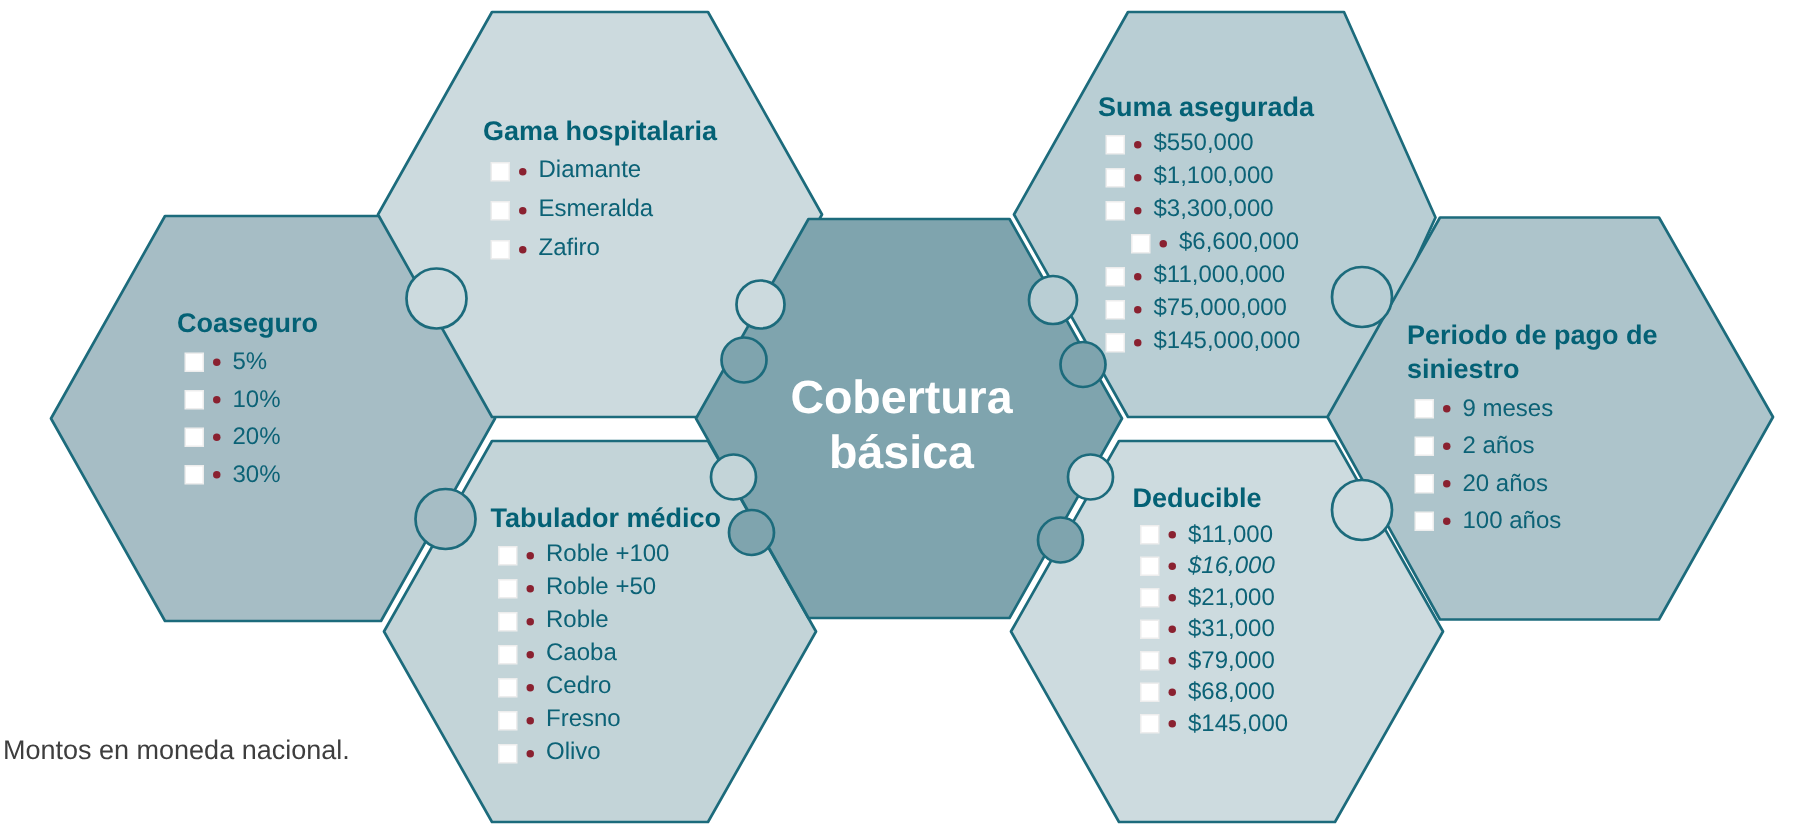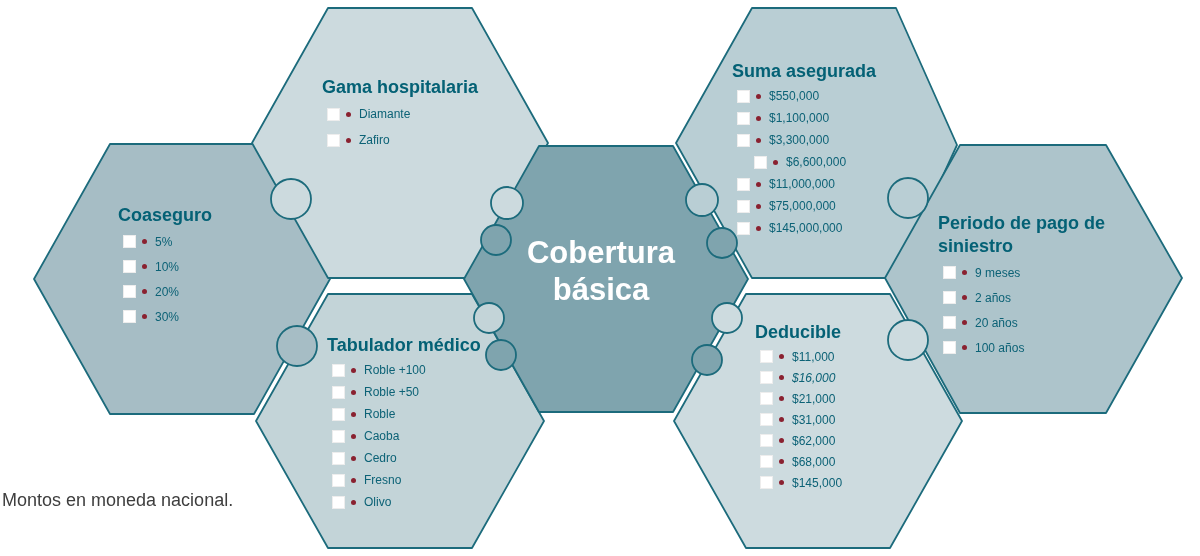--- a/index.html
+++ b/index.html
@@ -16,24 +16,24 @@
   .row{display:flex;align-items:center;}
   .cb{
     width:13px;height:13px;background:#ffffff;flex:0 0 13px;
     border:1px solid rgba(0,0,0,0.07);box-sizing:border-box;
   }
   .dot{
     width:5px;height:5px;border-radius:50%;background:#8a2130;
     margin-left:6px;flex:0 0 5px;
   }
   .lbl{
-    margin-left:8px;font-size:12px;color:#0c6276;white-space:nowrap;
+    margin-left:8px;font-size:16px;color:#0c6276;white-space:nowrap;
   }
   #center-label{
-    position:absolute;left:481px;top:234px;width:240px;text-align:center;
+    position:absolute;left:481px;top:246px;width:240px;text-align:center;
     font-size:31px;font-weight:bold;color:#ffffff;line-height:37px;
   }
   #footnote{
     position:absolute;left:2px;top:490px;font-size:18px;color:#3e3e3e;
   }
 </style>
 </head>
 <body>
 
 <div id="canvas">
@@ -94,20 +94,25 @@
     <div class="title">Gama hospitalaria</div>
     <div class="list">
         <div class="row" style="height: 26px;">
           <span class="cb"></span>
           <span class="dot"></span>
           <span class="lbl">Diamante</span>
         </div>
         <div class="row" style="height: 26px;">
           <span class="cb"></span>
           <span class="dot"></span>
+          <span class="lbl">Esmeralda</span>
+        </div>
+        <div class="row" style="height: 26px;">
+          <span class="cb"></span>
+          <span class="dot"></span>
           <span class="lbl">Zafiro</span>
         </div>
       </div>
   </div>
 
   <div class="panel" style="left:327px;top:334px;">
     <div class="title">Tabulador médico</div>
     <div class="list">
         <div class="row" style="height: 22px;">
           <span class="cb"></span>
@@ -207,21 +212,21 @@
           <span class="lbl">$21,000</span>
         </div>
         <div class="row" style="height: 21px;">
           <span class="cb"></span>
           <span class="dot"></span>
           <span class="lbl">$31,000</span>
         </div>
         <div class="row" style="height: 21px;">
           <span class="cb"></span>
           <span class="dot"></span>
-          <span class="lbl">$62,000</span>
+          <span class="lbl">$79,000</span>
         </div>
         <div class="row" style="height: 21px;">
           <span class="cb"></span>
           <span class="dot"></span>
           <span class="lbl">$68,000</span>
         </div>
         <div class="row" style="height: 21px;">
           <span class="cb"></span>
           <span class="dot"></span>
           <span class="lbl">$145,000</span>

